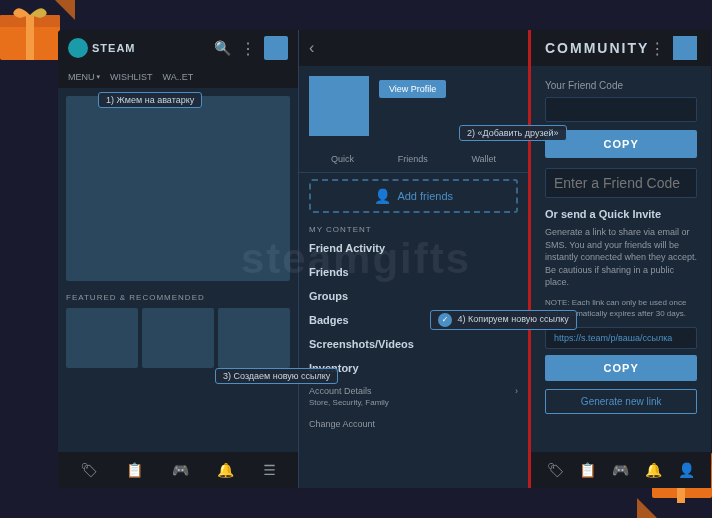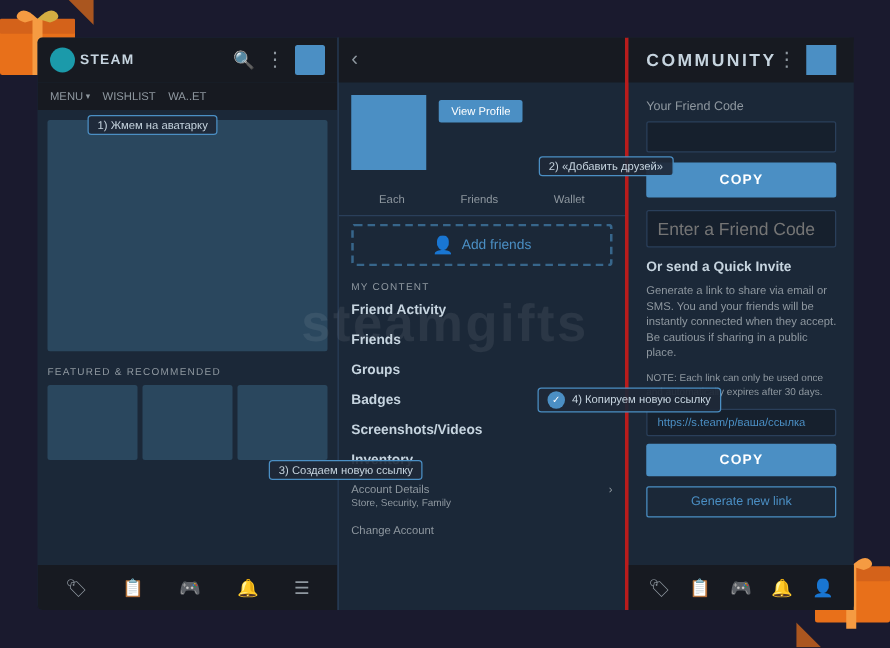--- a/index.html
+++ b/index.html
@@ -24,20 +24,21 @@
     }
 
     
     .steam-panel {
       width: 240px;
       background: #1b2838;
       border-radius: 4px 0 0 4px;
       overflow: hidden;
       position: relative;
       flex-shrink: 0;
+      margin-left: 28px;
     }
 
     .steam-header {
       background: #171a21;
       padding: 8px 10px;
       display: flex;
       align-items: center;
       gap: 8px;
       height: 36px;
     }
@@ -565,21 +566,21 @@
       <div>
         <div class="view-profile-btn">View Profile</div>
       </div>
     </div>
 
     <div class="annotation annotation-2">
       <span>2) «Добавить друзей»</span>
     </div>
 
     <div class="profile-tabs">
-      <span class="profile-tab">Each</span>
+      <span class="profile-tab">Quick</span>
       <span class="profile-tab">Friends</span>
       <span class="profile-tab">Wallet</span>
     </div>
 
     <div class="add-friends-btn-inner">
       <span class="plus-icon">👤</span>
       <span>Add friends</span>
     </div>
 
     <div class="my-content-label">MY CONTENT</div>

